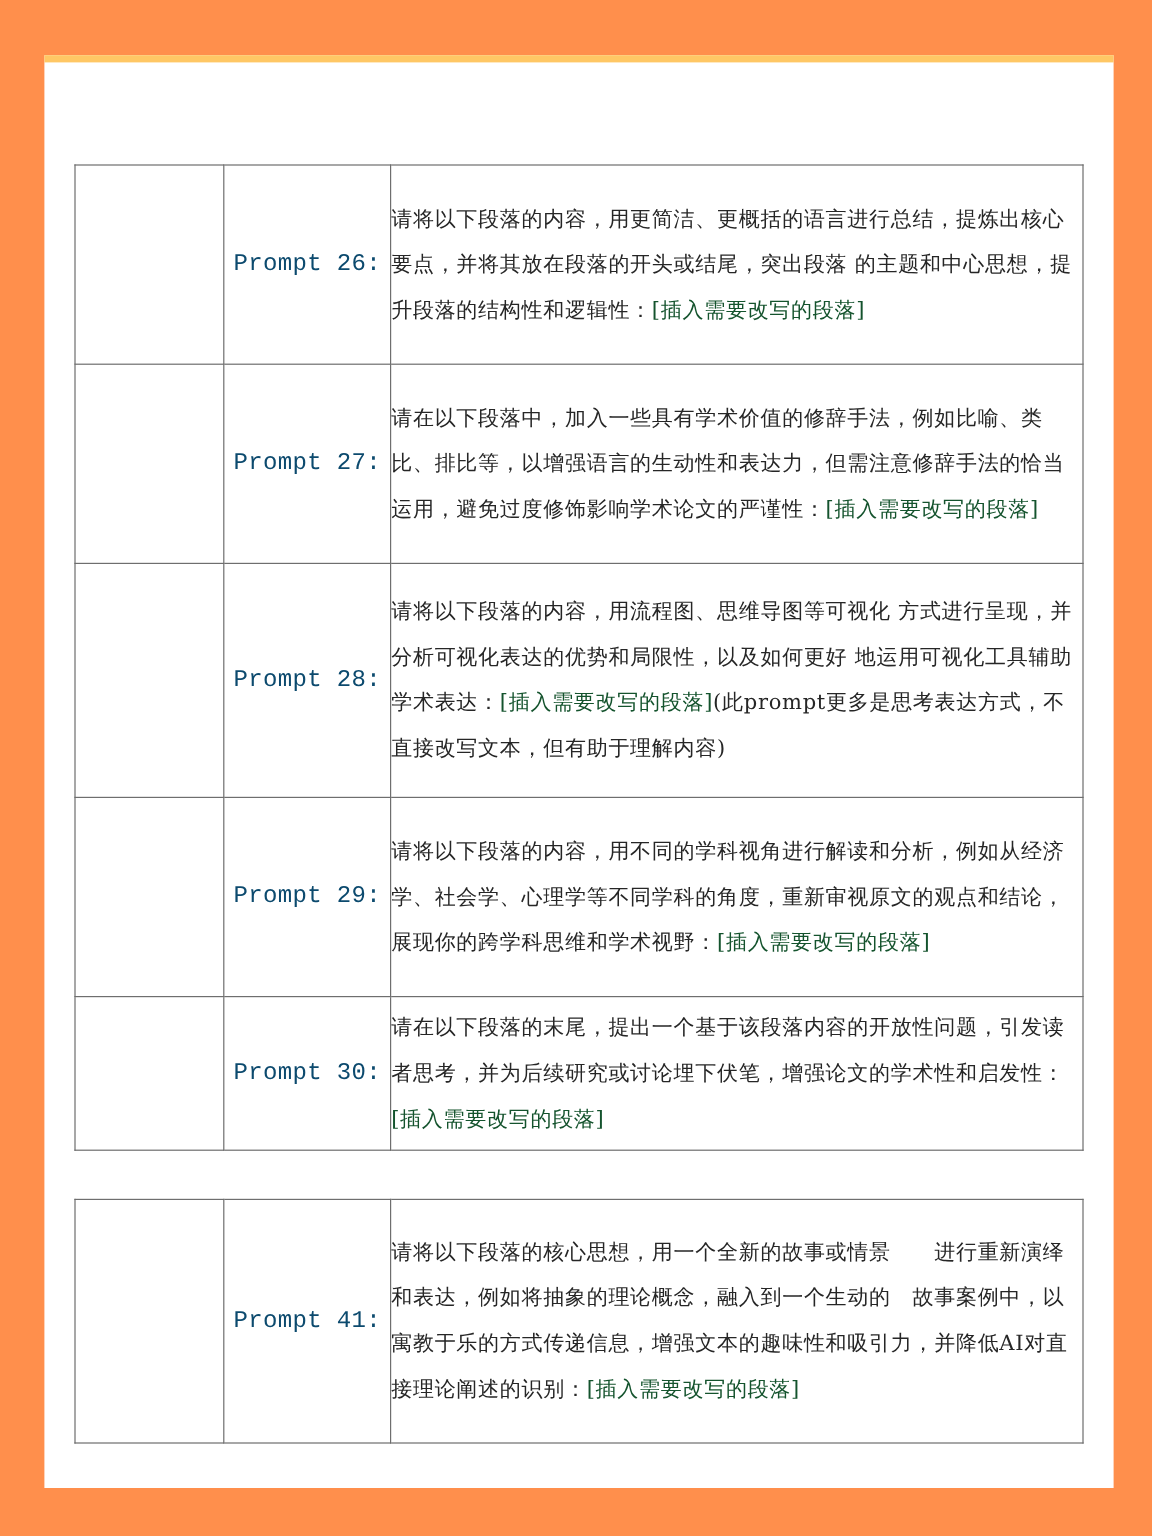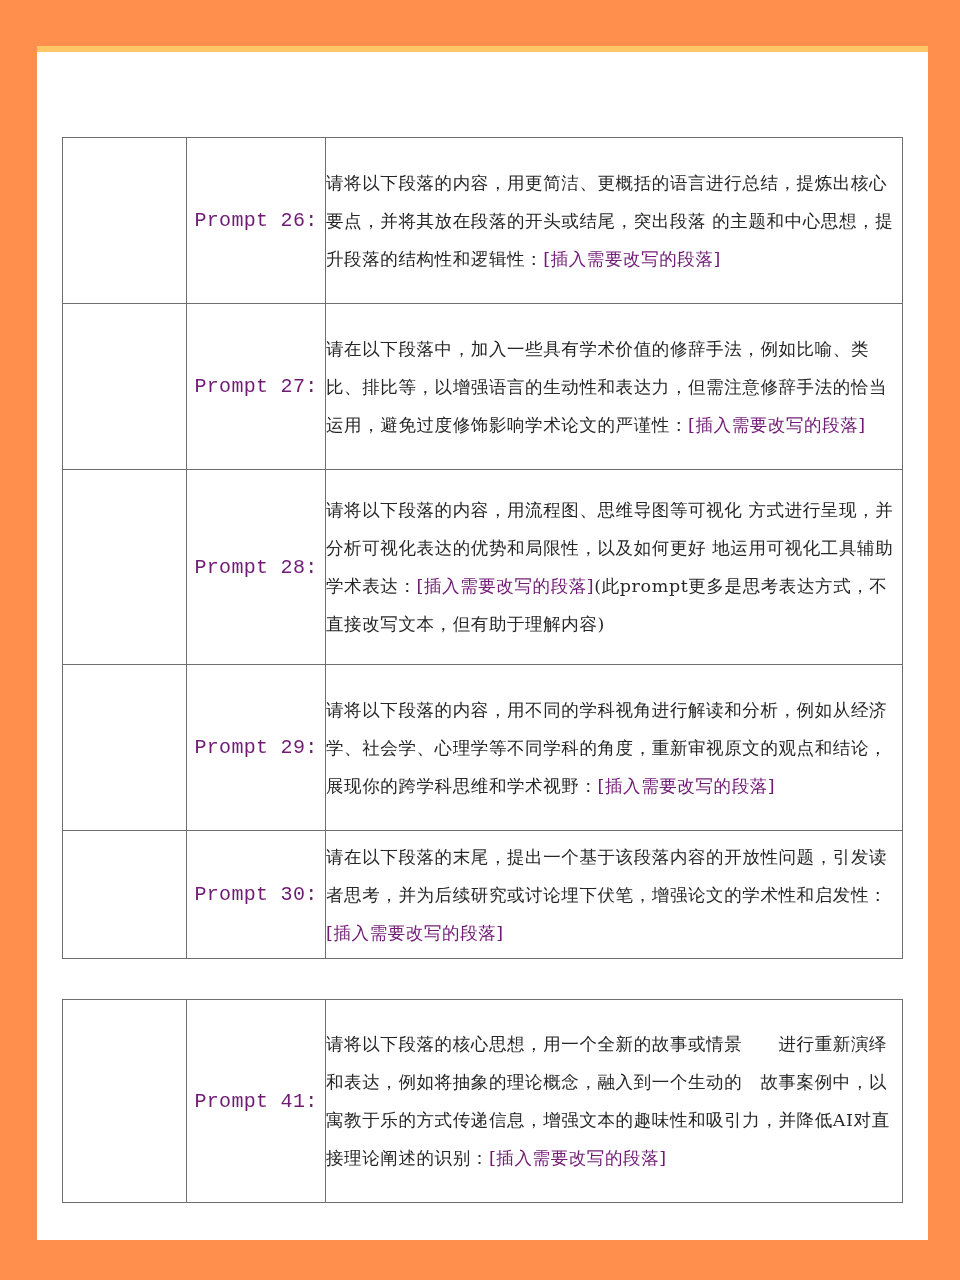--- a/index.html
+++ b/index.html
@@ -21,34 +21,34 @@
   }
   table.ptable td {
     border:1.5px solid #6e6e6e;
     vertical-align:middle;
     padding:0;
   }
   td.blank { width:123px; }
   td.label { width:138px; text-align:center; }
   td.desc { padding:8px 8px 8px 8px; vertical-align:top; }
   .label-text {
-    color:#701a75;
+    color:#0c4a6e;
     font-family: "Liberation Mono", "DejaVu Sans Mono", monospace;
     font-size:20px;
     letter-spacing:0.3px;
     white-space:nowrap;
   }
   .desc-text {
     font-size:17.5px;
     line-height:38px;
     color:#262626;
     letter-spacing:0.6px;
     word-break:break-all;
   }
-  .ph { color:#701a75; }
+  .ph { color:#14532d; }
 </style>
 </head>
 <body>
 
 <div class="panel"></div>
 
 <table class="ptable" style="top:137px;">
   <tbody>
       <tr style="height:166px;">
     <td class="blank"></td>

